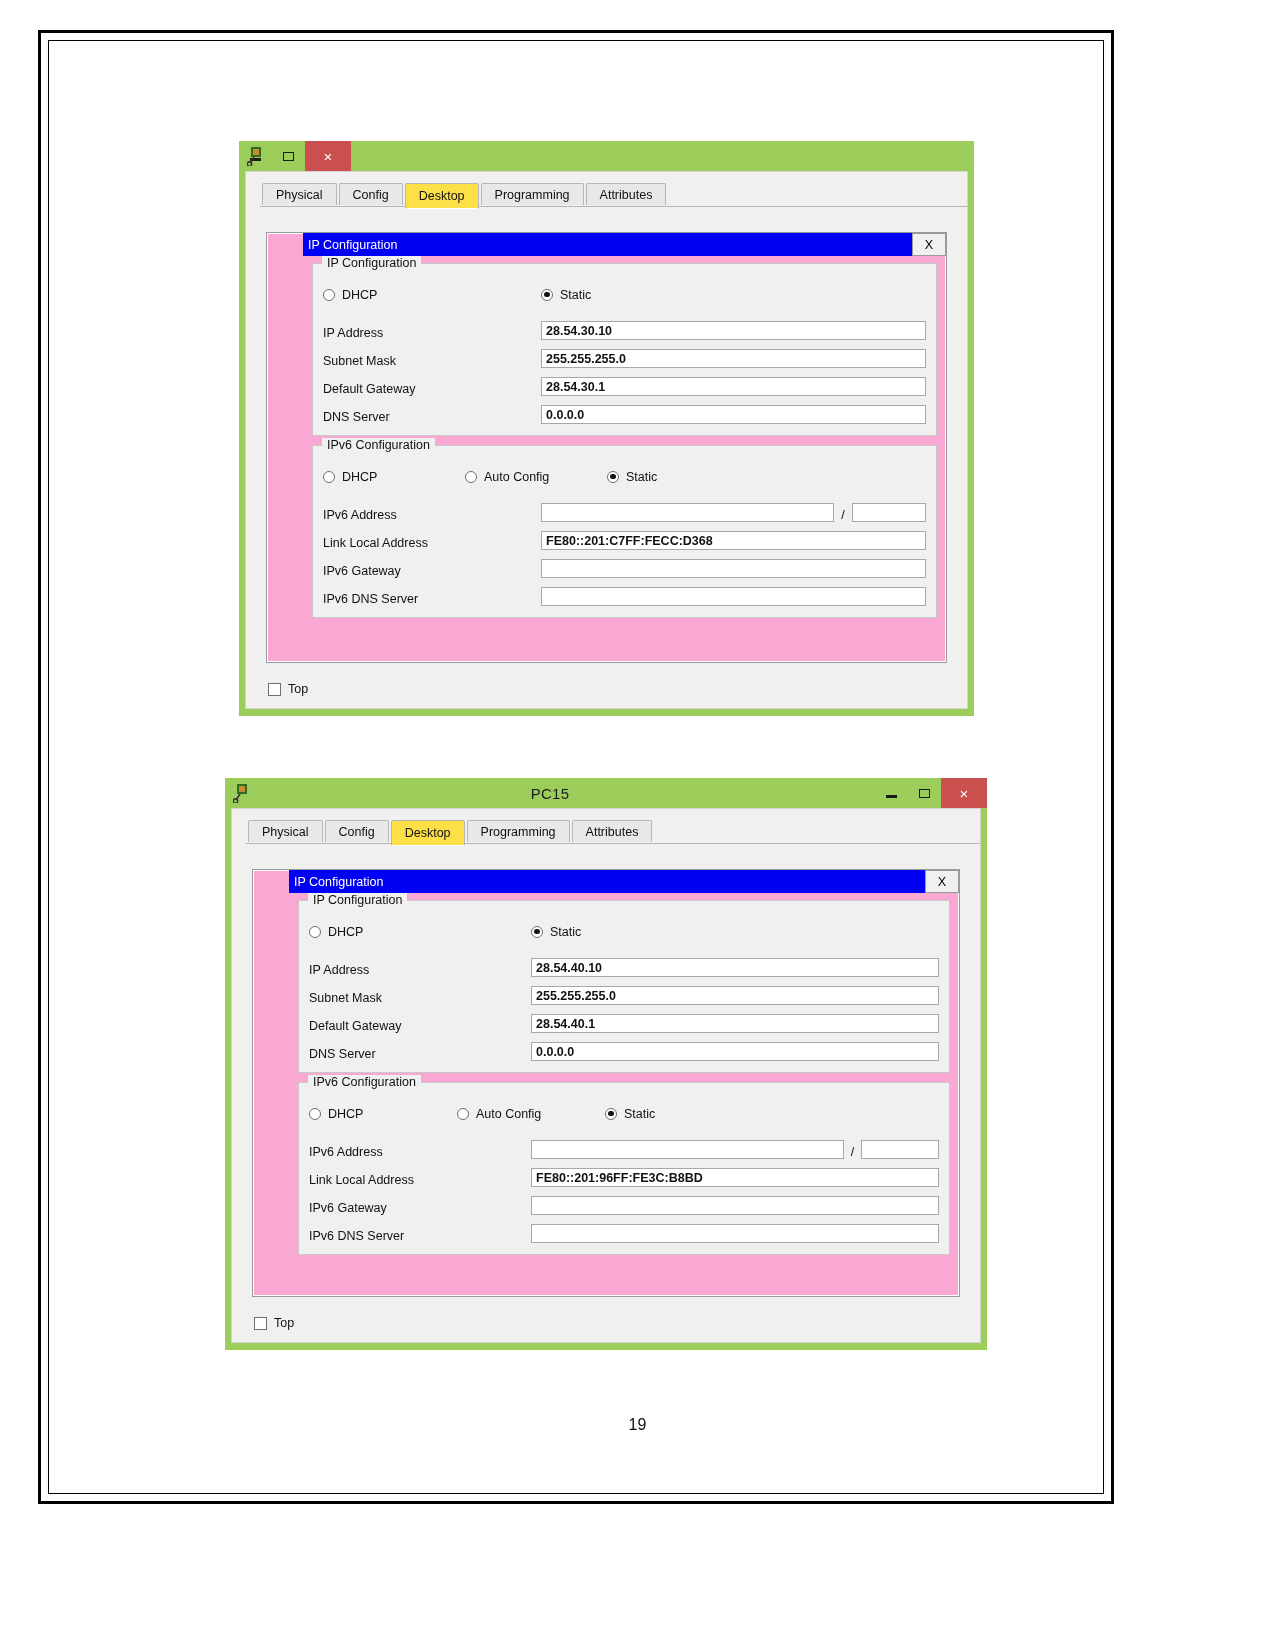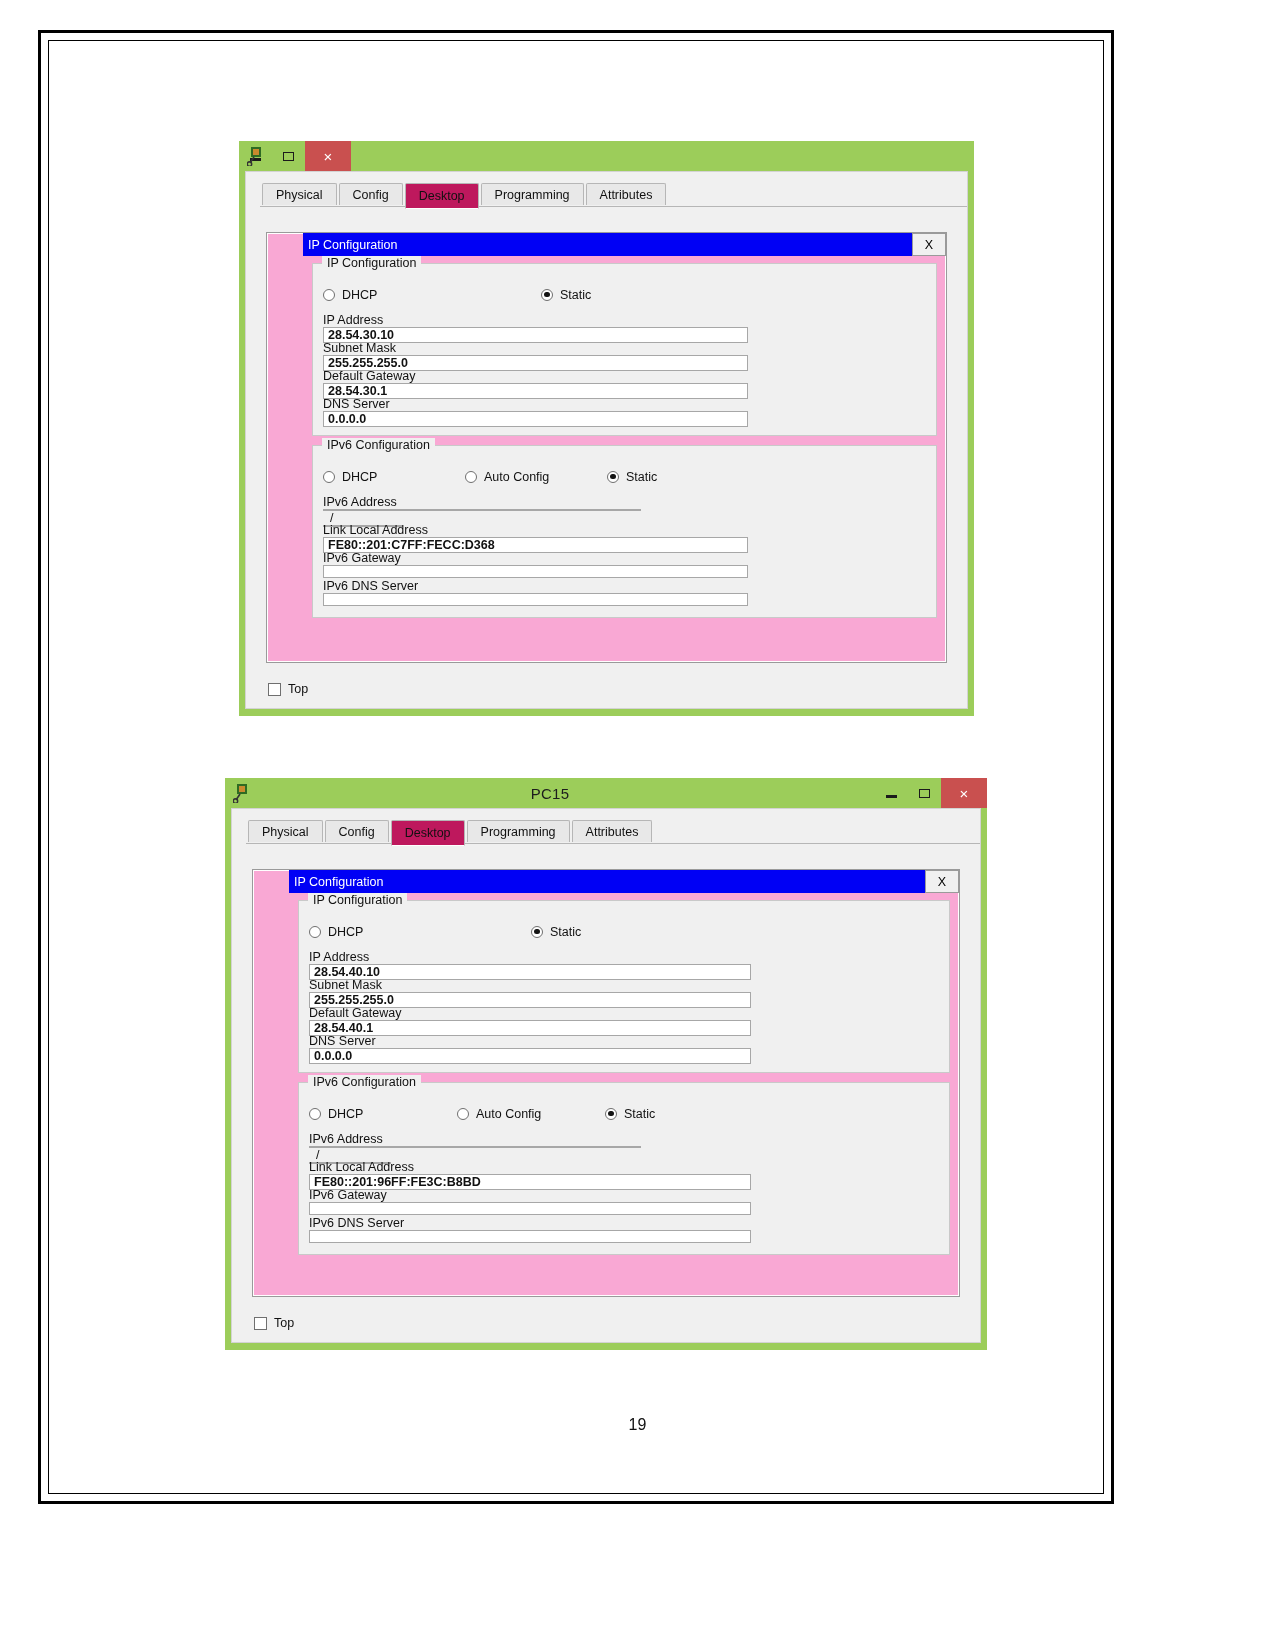--- a/index.html
+++ b/index.html
@@ -81,21 +81,21 @@
     padding:0 13px;
     display:flex; align-items:center;
     font-size:12.5px; color:#111;
     background:#e8e8e8;
     border:1px solid #b6b6b6;
     border-bottom:none;
     margin-right:2px;
     border-radius:2px 2px 0 0;
   }
   .tab.active {
-    background:#be185d;
+    background:#fde047;
     height:26px;
     border-bottom:1px solid #ffffff;
     position:relative; z-index:2;
     margin-bottom:-1px;
   }
 
   
   .subwin {
     position:absolute;
     left:20px; right:20px; top:60px; bottom:45px;
@@ -155,24 +155,23 @@
   }
   .radio.checked::after {
     content:"";
     position:absolute; left:2.3px; top:2.3px;
     width:5.4px; height:5.4px;
     border-radius:50%;
     background:#141414;
   }
 
   .field-row {
-    display:flex; align-items:flex-start;
+    display:flex; align-items:flex-end;
     height:27px;
     margin-bottom:1px;
-    flex-direction:column;
   }
   .field-label {
     font-size:12.5px; color:#111;
     flex:none;
   }
   .field-input {
     height:19px;
     background:#ffffff;
     border:1px solid #a7a7a7;
     font-size:12.5px;

